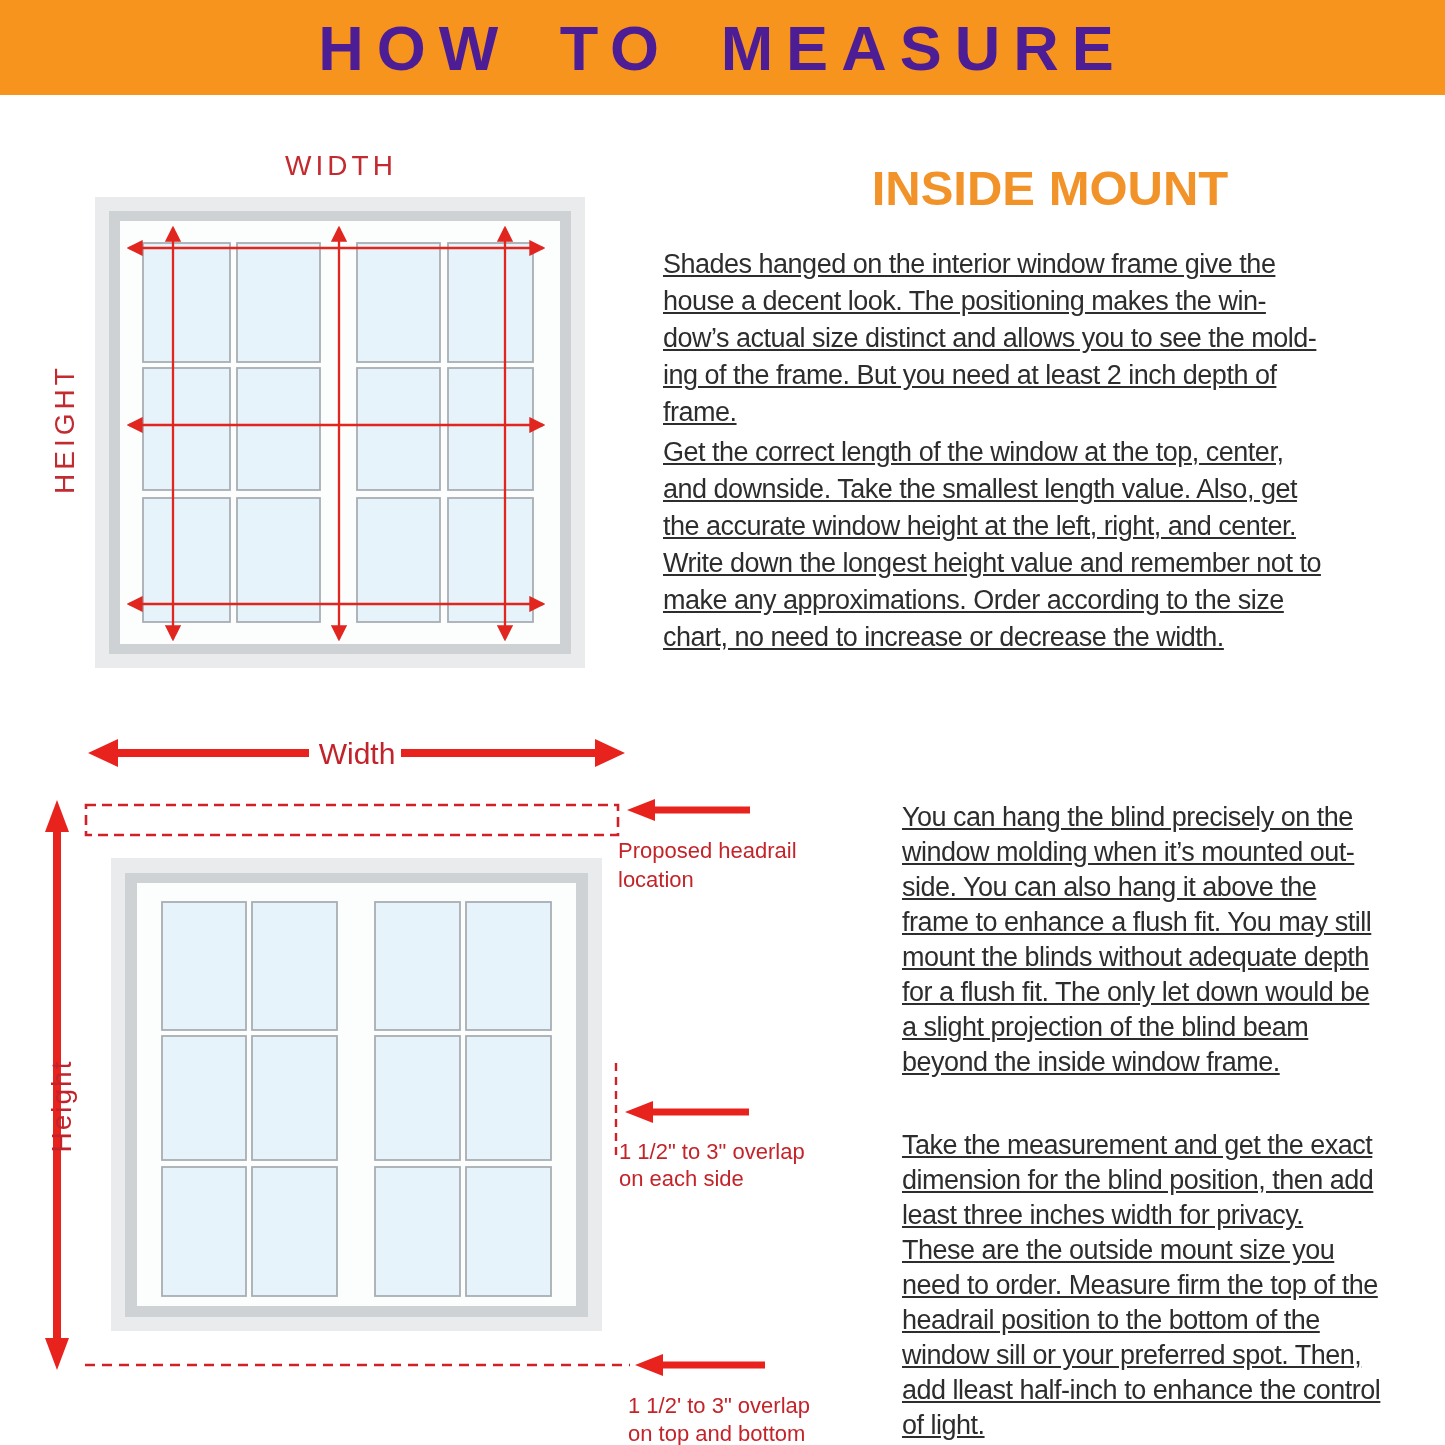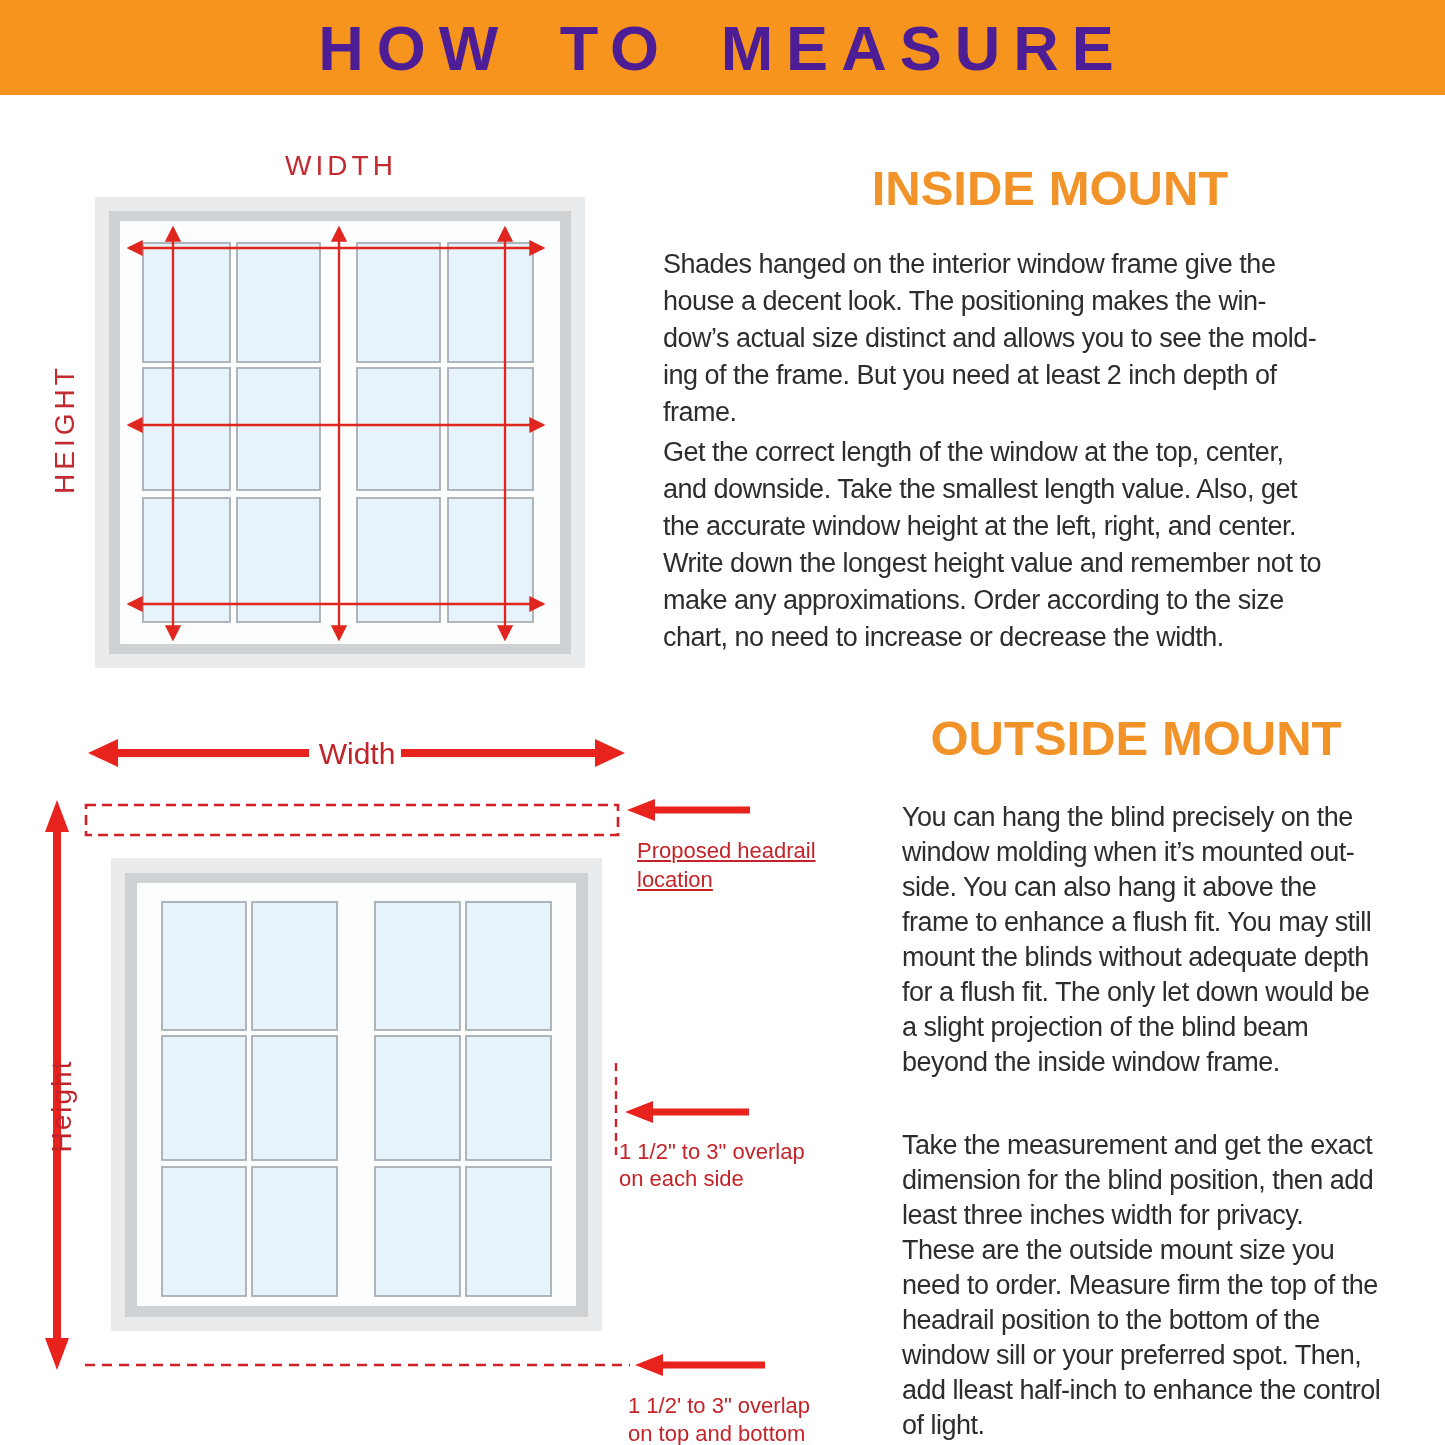--- a/index.html
+++ b/index.html
@@ -6,21 +6,21 @@
   #page{position:relative;width:1445px;height:1445px;background:#ffffff;overflow:hidden;
         font-family:"Liberation Sans","DejaVu Sans",sans-serif;}
   #banner{position:absolute;left:0;top:0;width:1445px;height:95px;background:#F7941E;
           display:flex;align-items:center;justify-content:center;}
   #banner .t{color:#4c1d95;font-weight:bold;font-size:63px;letter-spacing:13px;word-spacing:18px;}
   .abs{position:absolute;}
   .redlbl{color:#C42429;font-size:22px;line-height:29px;white-space:pre;}
   .dimlbl{color:#C22B30;font-size:28px;letter-spacing:4px;text-align:center;}
   .rot{transform:rotate(-90deg);transform-origin:center center;}
   .heading{color:#F2932A;font-weight:bold;font-size:49px;text-align:center;white-space:nowrap;}
-  .para{color:#2D2D2D;font-size:27px;letter-spacing:-0.5px;white-space:pre;}
+  .para{color:#2D2D2D;font-size:27px;letter-spacing:-0.5px;white-space:pre;text-decoration:underline;}
   .p-in{line-height:37px;}
   .p-out{line-height:35px;margin-left:24px;}
   svg{position:absolute;overflow:visible;}
   .bwidth{color:#C2232B;font-size:30px;text-align:center;}
 </style>
 </head>
 <body>
 
 <div id="page">
 
@@ -72,21 +72,20 @@
 dow’s actual size distinct and allows you to see the mold-
 ing of the frame. But you need at least 2 inch depth of
 frame.</div>
   <div class="abs para p-in" style="left:663px;top:434px;">Get the correct length of the window at the top, center,
 and downside. Take the smallest length value. Also, get
 the accurate window height at the left, right, and center.
 Write down the longest height value and remember not to
 make any approximations. Order according to the size
 chart, no need to increase or decrease the width.</div>
 
-  <div class="abs heading" style="left:826px;top:710px;width:620px;">OUTSIDE MOUNT</div>
   <div class="abs para p-out" style="left:878px;top:800px;">You can hang the blind precisely on the
 window molding when it’s mounted out-
 side. You can also hang it above the
 frame to enhance a flush fit. You may still
 mount the blinds without adequate depth
 for a flush fit. The only let down would be
 a slight projection of the blind beam
 beyond the inside window frame.</div>
   <div class="abs para p-out" style="left:878px;top:1128px;">Take the measurement and get the exact
 dimension for the blind position, then add
@@ -128,20 +127,20 @@
     </g>
     <g stroke="#CF2127" fill="none">
       <rect x="56" y="90" width="532" height="30" stroke-width="2.6" stroke-dasharray="10 6"></rect>
       <line x1="586" y1="348" x2="586" y2="440" stroke-width="2.4" stroke-dasharray="8 6"></line>
       <line x1="55" y1="650" x2="600" y2="650" stroke-width="2.6" stroke-dasharray="10 7"></line>
     </g>
   </svg>
 
   <div class="abs bwidth" style="left:277px;top:737px;width:160px;">Width</div>
   <div class="abs dimlbl rot" style="left:-23px;top:1090px;width:170px;letter-spacing:2px;font-size:28px;color:#C2232B;">Height</div>
-  <div class="abs redlbl" style="left:637px;top:836px;text-decoration:underline;">Proposed headrail
+  <div class="abs redlbl" style="left:618px;top:836px;">Proposed headrail
 location</div>
   <div class="abs redlbl" style="left:619px;top:1138px;line-height:27px;">1 1/2" to 3" overlap
 on each side</div>
   <div class="abs redlbl" style="left:628px;top:1392px;line-height:28px;">1 1/2' to 3" overlap
 on top and bottom</div>
 
 </div>
 
 </body></html>

